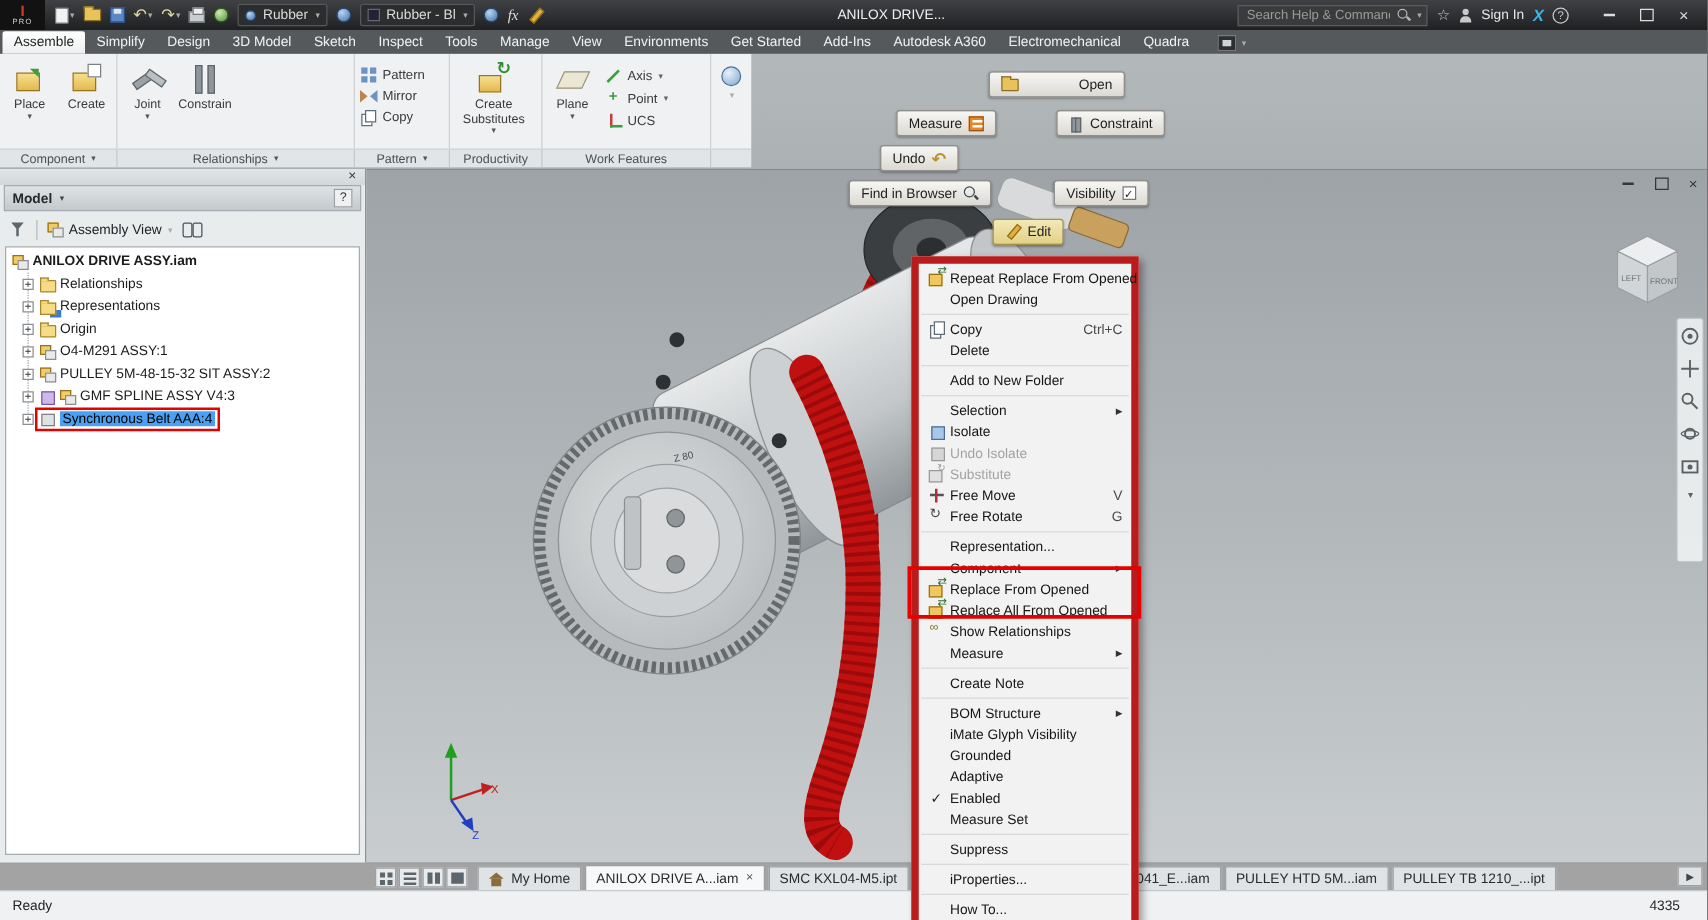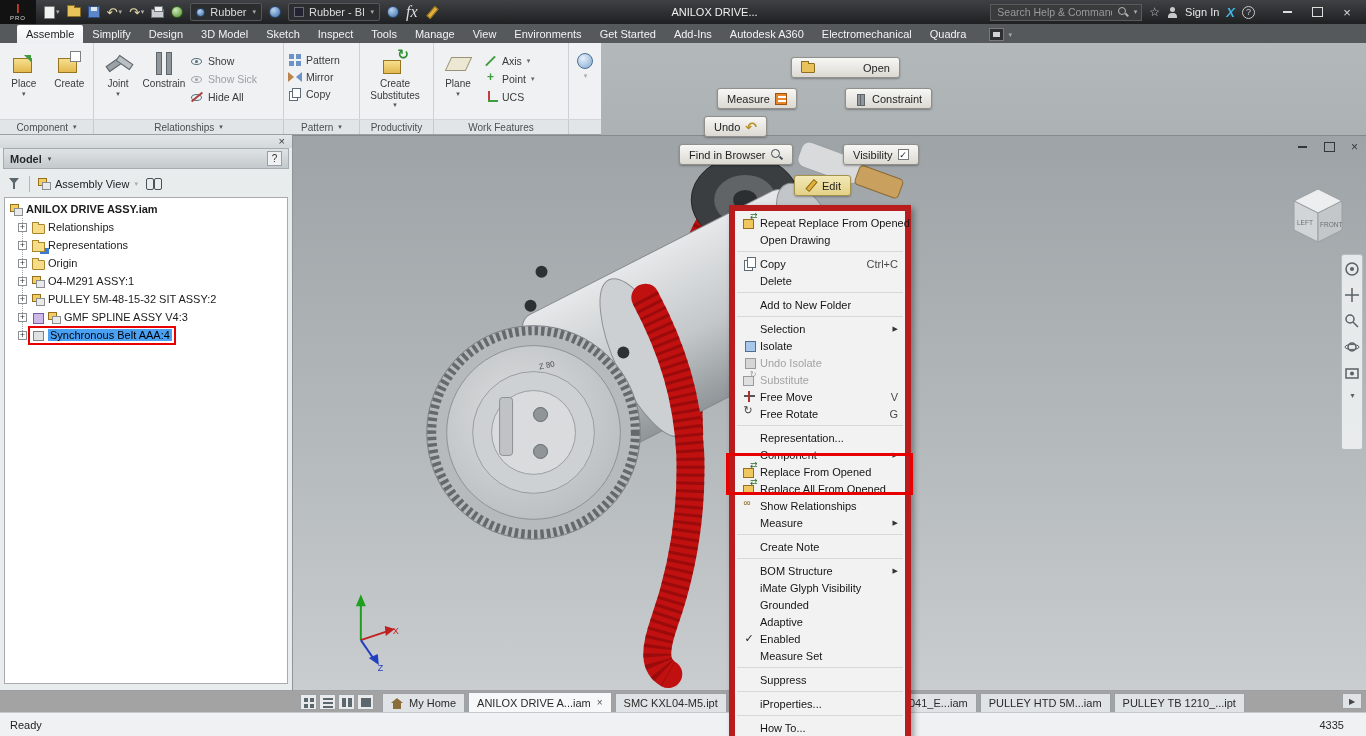--- a/index.html
+++ b/index.html
@@ -22,21 +22,21 @@
   .i-folder{width:14px;height:10px;background:#e8c35c;border:1px solid #8d6d20;border-radius:1px;position:relative;}
   .i-folder::before{content:"";position:absolute;left:-1px;top:-3px;width:6px;height:2px;background:#e8c35c;border:1px solid #8d6d20;border-bottom:none;}
   .i-save{width:12px;height:12px;background:#5b87c9;border:1px solid #2d4f86;position:relative;}
   .i-save::before{content:"";position:absolute;left:2px;top:0;width:6px;height:4px;background:#dfe6f0;}
   .i-print{width:13px;height:9px;background:#c9cdd1;border:1px solid #70757a;position:relative;margin-top:3px;}
   .i-print::before{content:"";position:absolute;left:2px;top:-4px;width:7px;height:4px;background:#eee;border:1px solid #70757a;}
   .i-ball{width:12px;height:12px;border-radius:50%;background:radial-gradient(circle at 35% 30%,#b9d4ef,#3d6da8);border:1px solid #27476e;}
   .i-ball.green{background:radial-gradient(circle at 35% 30%,#cfe9b8,#4f8f33);border-color:#2f5c1c;}
   .tb-select{height:18px;background:#2c2d2e;border:1px solid #56575a;border-radius:2px;color:#dcdcdc;display:flex;align-items:center;padding:0 5px;gap:5px;margin:0 2px;}
   .swatch{width:10px;height:10px;background:#223;border:1px solid #667;}
-  .i-fx{font-style:italic;font-family:"Liberation Serif",serif;color:#ddd;font-size:16px;}
+  .i-fx{font-style:italic;font-family:"Liberation Serif",serif;color:#ddd;font-size:12px;}
   .i-pencil{width:12px;height:12px;position:relative;}
   .i-pencil::before{content:"";position:absolute;left:5px;top:0;width:3px;height:11px;background:#e2b13c;border:1px solid #8f6d1c;transform:rotate(40deg);}
   .tb-mid{flex:1;text-align:center;color:#f0f0f0;overflow:hidden;white-space:nowrap;}
   .tb-right{display:flex;align-items:center;gap:7px;margin-right:4px;}
   .search{width:152px;height:17px;background:#3a3b3c;border:1px solid#5a5b5c;display:flex;align-items:center;padding:0 4px;gap:4px;}
   .search input{flex:1;min-width:0;background:transparent;border:none;outline:none;color:#c7c7c7;font-size:10.5px;font-family:inherit;}
   .search input::placeholder{color:#9a9a9a;}
   .i-mag{width:11px;height:11px;position:relative;flex:none;}
   .i-mag::before{content:"";position:absolute;left:0;top:0;width:6px;height:6px;border:1.5px solid #b5b5b5;border-radius:50%;}
   .i-mag::after{content:"";position:absolute;left:7px;top:7px;width:4px;height:1.5px;background:#b5b5b5;transform:rotate(45deg);}
@@ -45,21 +45,21 @@
   .i-person::before{content:"";position:absolute;left:3px;top:0;width:5px;height:5px;border-radius:50%;background:#c9c9c9;}
   .i-person::after{content:"";position:absolute;left:1px;top:6px;width:9px;height:5px;border-radius:4px 4px 0 0;background:#c9c9c9;}
   .a360{color:#3fb4e8;font-weight:bold;font-size:13px;font-style:italic;}
   .i-help{width:13px;height:13px;border-radius:50%;border:1px solid #c9c9c9;font-size:9px;display:flex;align-items:center;justify-content:center;color:#c9c9c9;}
   .winbtns{display:flex;margin-left:10px;}
   .winbtn{width:30px;height:22px;display:flex;align-items:center;justify-content:center;color:#ddd;font-size:13px;}
   .wb-min::before{content:"";width:9px;height:2px;background:#ddd;}
   .wb-max::before{content:"";width:9px;height:8px;border:1.5px solid #ddd;}
 
   
-  #tabrow{position:absolute;top:24px;left:0;width:100%;height:19px;background:#56595c;display:flex;align-items:flex-end;padding-left:17px;z-index:20;}
+  #tabrow{position:absolute;top:24px;left:0;width:100%;height:19px;background:#56595c;display:flex;align-items:flex-end;padding-left:2px;z-index:20;}
   #ribbon-tabs{display:flex;align-items:flex-end;}
   .rtab{padding:3px 9px;font-size:11px;color:#f2f2f2;white-space:nowrap;}
   .rtab.active{background:linear-gradient(#ffffff,#eceff1);color:#1e1e1e;border-radius:2px 2px 0 0;}
   .ui-switch{margin-left:14px;display:flex;align-items:center;gap:3px;margin-bottom:2px;}
   .ui-switch .box{width:15px;height:13px;background:#2e2f31;border:1px solid #77797c;position:relative;}
   .ui-switch .box::before{content:"";position:absolute;left:3px;top:3px;width:7px;height:5px;background:#cfd2d4;}
 
   
   #ribbon{position:absolute;top:43px;left:0;width:601px;height:76px;background:#eff1f2;display:flex;z-index:15;}
   #ribbon-filler{position:absolute;top:43px;left:601px;right:0;height:92px;background:linear-gradient(#b3b8bb,#acb1b4);z-index:5;}
@@ -401,34 +401,20 @@
     <div class="rgroup g-rel">
       <div class="bigbtn">
         <span class="bi bi-joint"></span>
         <span>Joint</span>
         <span class="cap">▾</span>
       </div>
       <div class="bigbtn">
         <span class="bi bi-constrain"></span>
         <span>Constrain</span>
       </div>
-      <div class="smallcol">
-        <div class="smbtn">
-            <span class="si si-show"></span>
-            <span>Show</span>
-          </div>
-        <div class="smbtn dis">
-            <span class="si si-sick"></span>
-            <span>Show Sick</span>
-          </div>
-        <div class="smbtn">
-            <span class="si si-hide"></span>
-            <span>Hide All</span>
-          </div>
-      </div>
     </div>
     <div class="rgroup g-pat">
       <div class="smbtn">
           <span class="si si-pattern"></span>
           <span>Pattern</span>
         </div>
       <div class="smbtn">
           <span class="si si-mirror"></span>
           <span>Mirror</span>
         </div>

